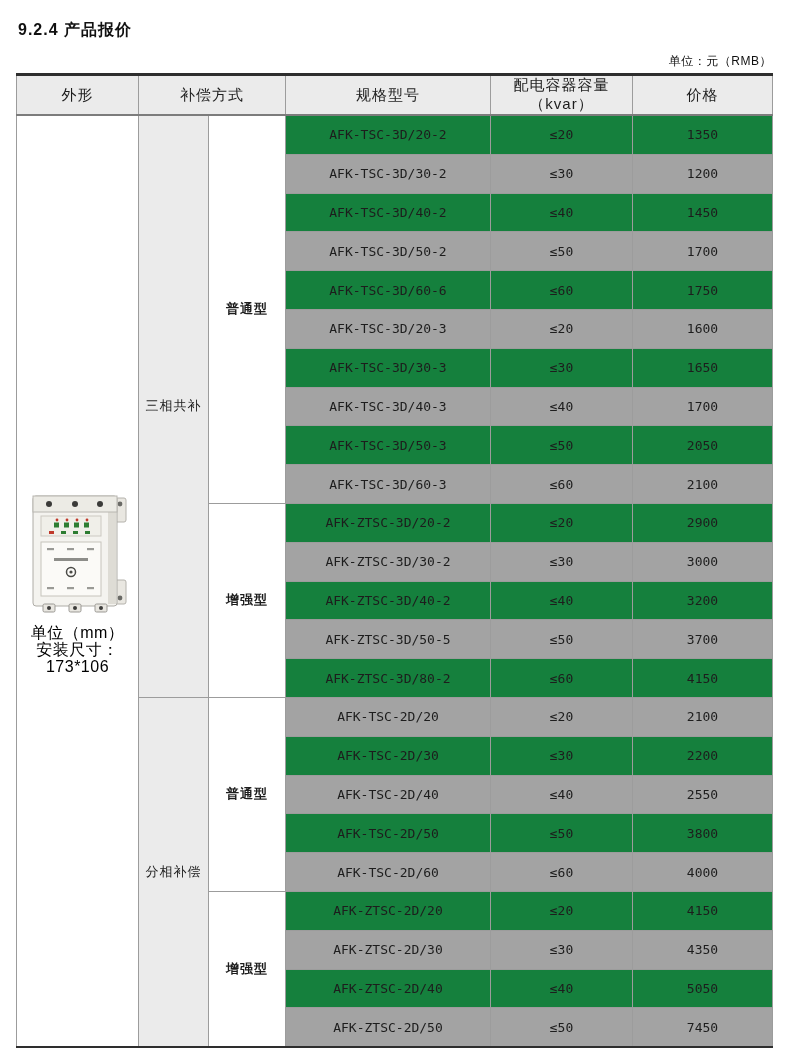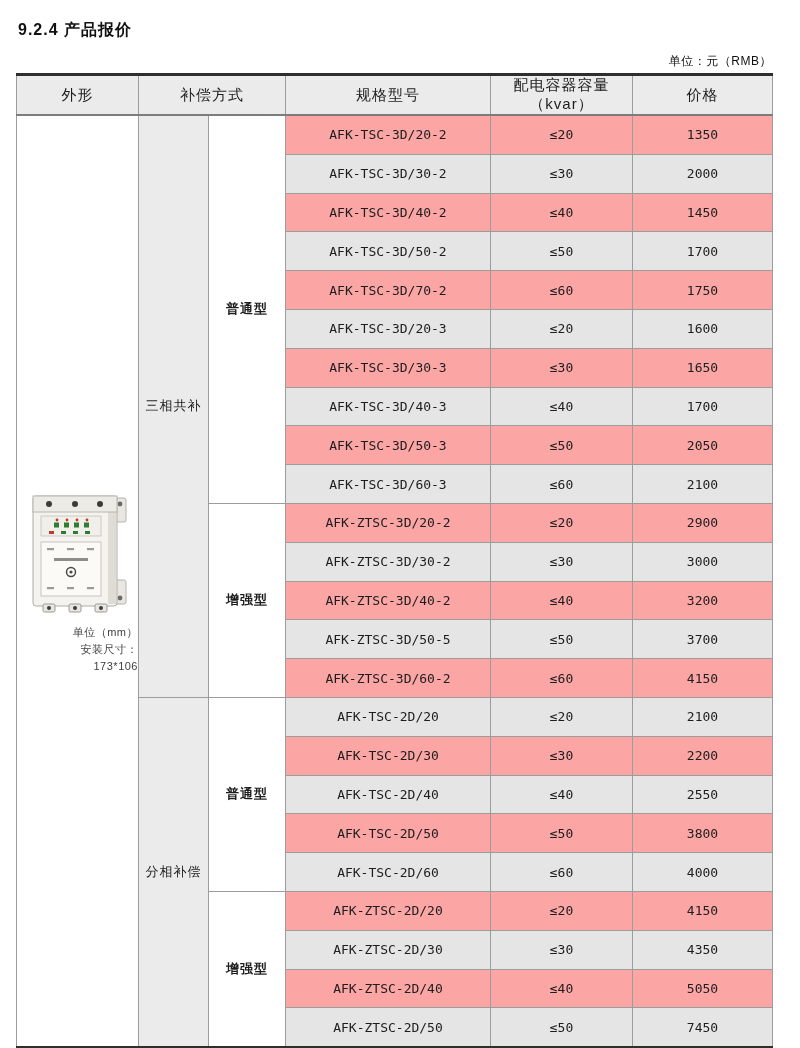--- a/index.html
+++ b/index.html
@@ -50,45 +50,44 @@
     letter-spacing: 1px;
     border-bottom: 2px solid #7c7c7c;
   }
   .price-table tbody td { height: 37.8px; font-size: 13px; }
 
   td.cell-model, td.cell-capacity, td.cell-price {
     font-family: "DejaVu Sans Mono", "Liberation Mono", monospace;
     font-size: 12.5px;
     letter-spacing: 0;
   }
-  .row-even { background: #fca5a5; }
-  .row-odd  { background: #e5e5e5; }
+  .row-even { background: #15803d; }
+  .row-odd  { background: #a3a3a3; }
 
   td.cell-compensation {
     background: #ebebeb;
     font-size: 13.5px;
     letter-spacing: 1px;
     margin-left: 44px;
   }
   td.cell-type {
     background: #ffffff;
     font-size: 13.5px;
     letter-spacing: 1px;
     font-weight: bold;
   }
   td.cell-appearance { background: #ffffff; }
 
   figure.device-figure { margin: 0; padding: 0; text-align: center; }
   figure.device-figure svg { display: block; margin: 0 auto 10px auto; }
   .device-caption {
-    font-size: 11px;
+    font-size: 16px;
     line-height: 17px;
     letter-spacing: 0.5px;
-    color: #404040;
-    text-align: right;
+    color: #000000;
   }
 </style>
 </head>
 <body>
 
 <div class="page">
   <div class="doc-title">9.2.4 产品报价</div>
   <div class="unit-note">单位：元（RMB）</div>
 
   <table class="price-table">
@@ -169,34 +168,34 @@
 </td>
           <td rowspan="15" class="cell-compensation">三相共补</td>
           <td rowspan="10" class="cell-type">普通型</td>
           <td class="cell-model row-even">AFK-TSC-3D/20-2</td>
           <td class="cell-capacity row-even">≤20</td>
           <td class="cell-price row-even">1350</td>
         </tr>
         <tr>
           <td class="cell-model row-odd">AFK-TSC-3D/30-2</td>
           <td class="cell-capacity row-odd">≤30</td>
-          <td class="cell-price row-odd">2000</td>
+          <td class="cell-price row-odd">1200</td>
         </tr>
         <tr>
           <td class="cell-model row-even">AFK-TSC-3D/40-2</td>
           <td class="cell-capacity row-even">≤40</td>
           <td class="cell-price row-even">1450</td>
         </tr>
         <tr>
           <td class="cell-model row-odd">AFK-TSC-3D/50-2</td>
           <td class="cell-capacity row-odd">≤50</td>
           <td class="cell-price row-odd">1700</td>
         </tr>
         <tr>
-          <td class="cell-model row-even">AFK-TSC-3D/70-2</td>
+          <td class="cell-model row-even">AFK-TSC-3D/60-6</td>
           <td class="cell-capacity row-even">≤60</td>
           <td class="cell-price row-even">1750</td>
         </tr>
         <tr>
           <td class="cell-model row-odd">AFK-TSC-3D/20-3</td>
           <td class="cell-capacity row-odd">≤20</td>
           <td class="cell-price row-odd">1600</td>
         </tr>
         <tr>
           <td class="cell-model row-even">AFK-TSC-3D/30-3</td>
@@ -233,21 +232,21 @@
           <td class="cell-model row-even">AFK-ZTSC-3D/40-2</td>
           <td class="cell-capacity row-even">≤40</td>
           <td class="cell-price row-even">3200</td>
         </tr>
         <tr>
           <td class="cell-model row-odd">AFK-ZTSC-3D/50-5</td>
           <td class="cell-capacity row-odd">≤50</td>
           <td class="cell-price row-odd">3700</td>
         </tr>
         <tr>
-          <td class="cell-model row-even">AFK-ZTSC-3D/60-2</td>
+          <td class="cell-model row-even">AFK-ZTSC-3D/80-2</td>
           <td class="cell-capacity row-even">≤60</td>
           <td class="cell-price row-even">4150</td>
         </tr>
         <tr>
           <td rowspan="9" class="cell-compensation">分相补偿</td>
           <td rowspan="5" class="cell-type">普通型</td>
           <td class="cell-model row-odd">AFK-TSC-2D/20</td>
           <td class="cell-capacity row-odd">≤20</td>
           <td class="cell-price row-odd">2100</td>
         </tr>

